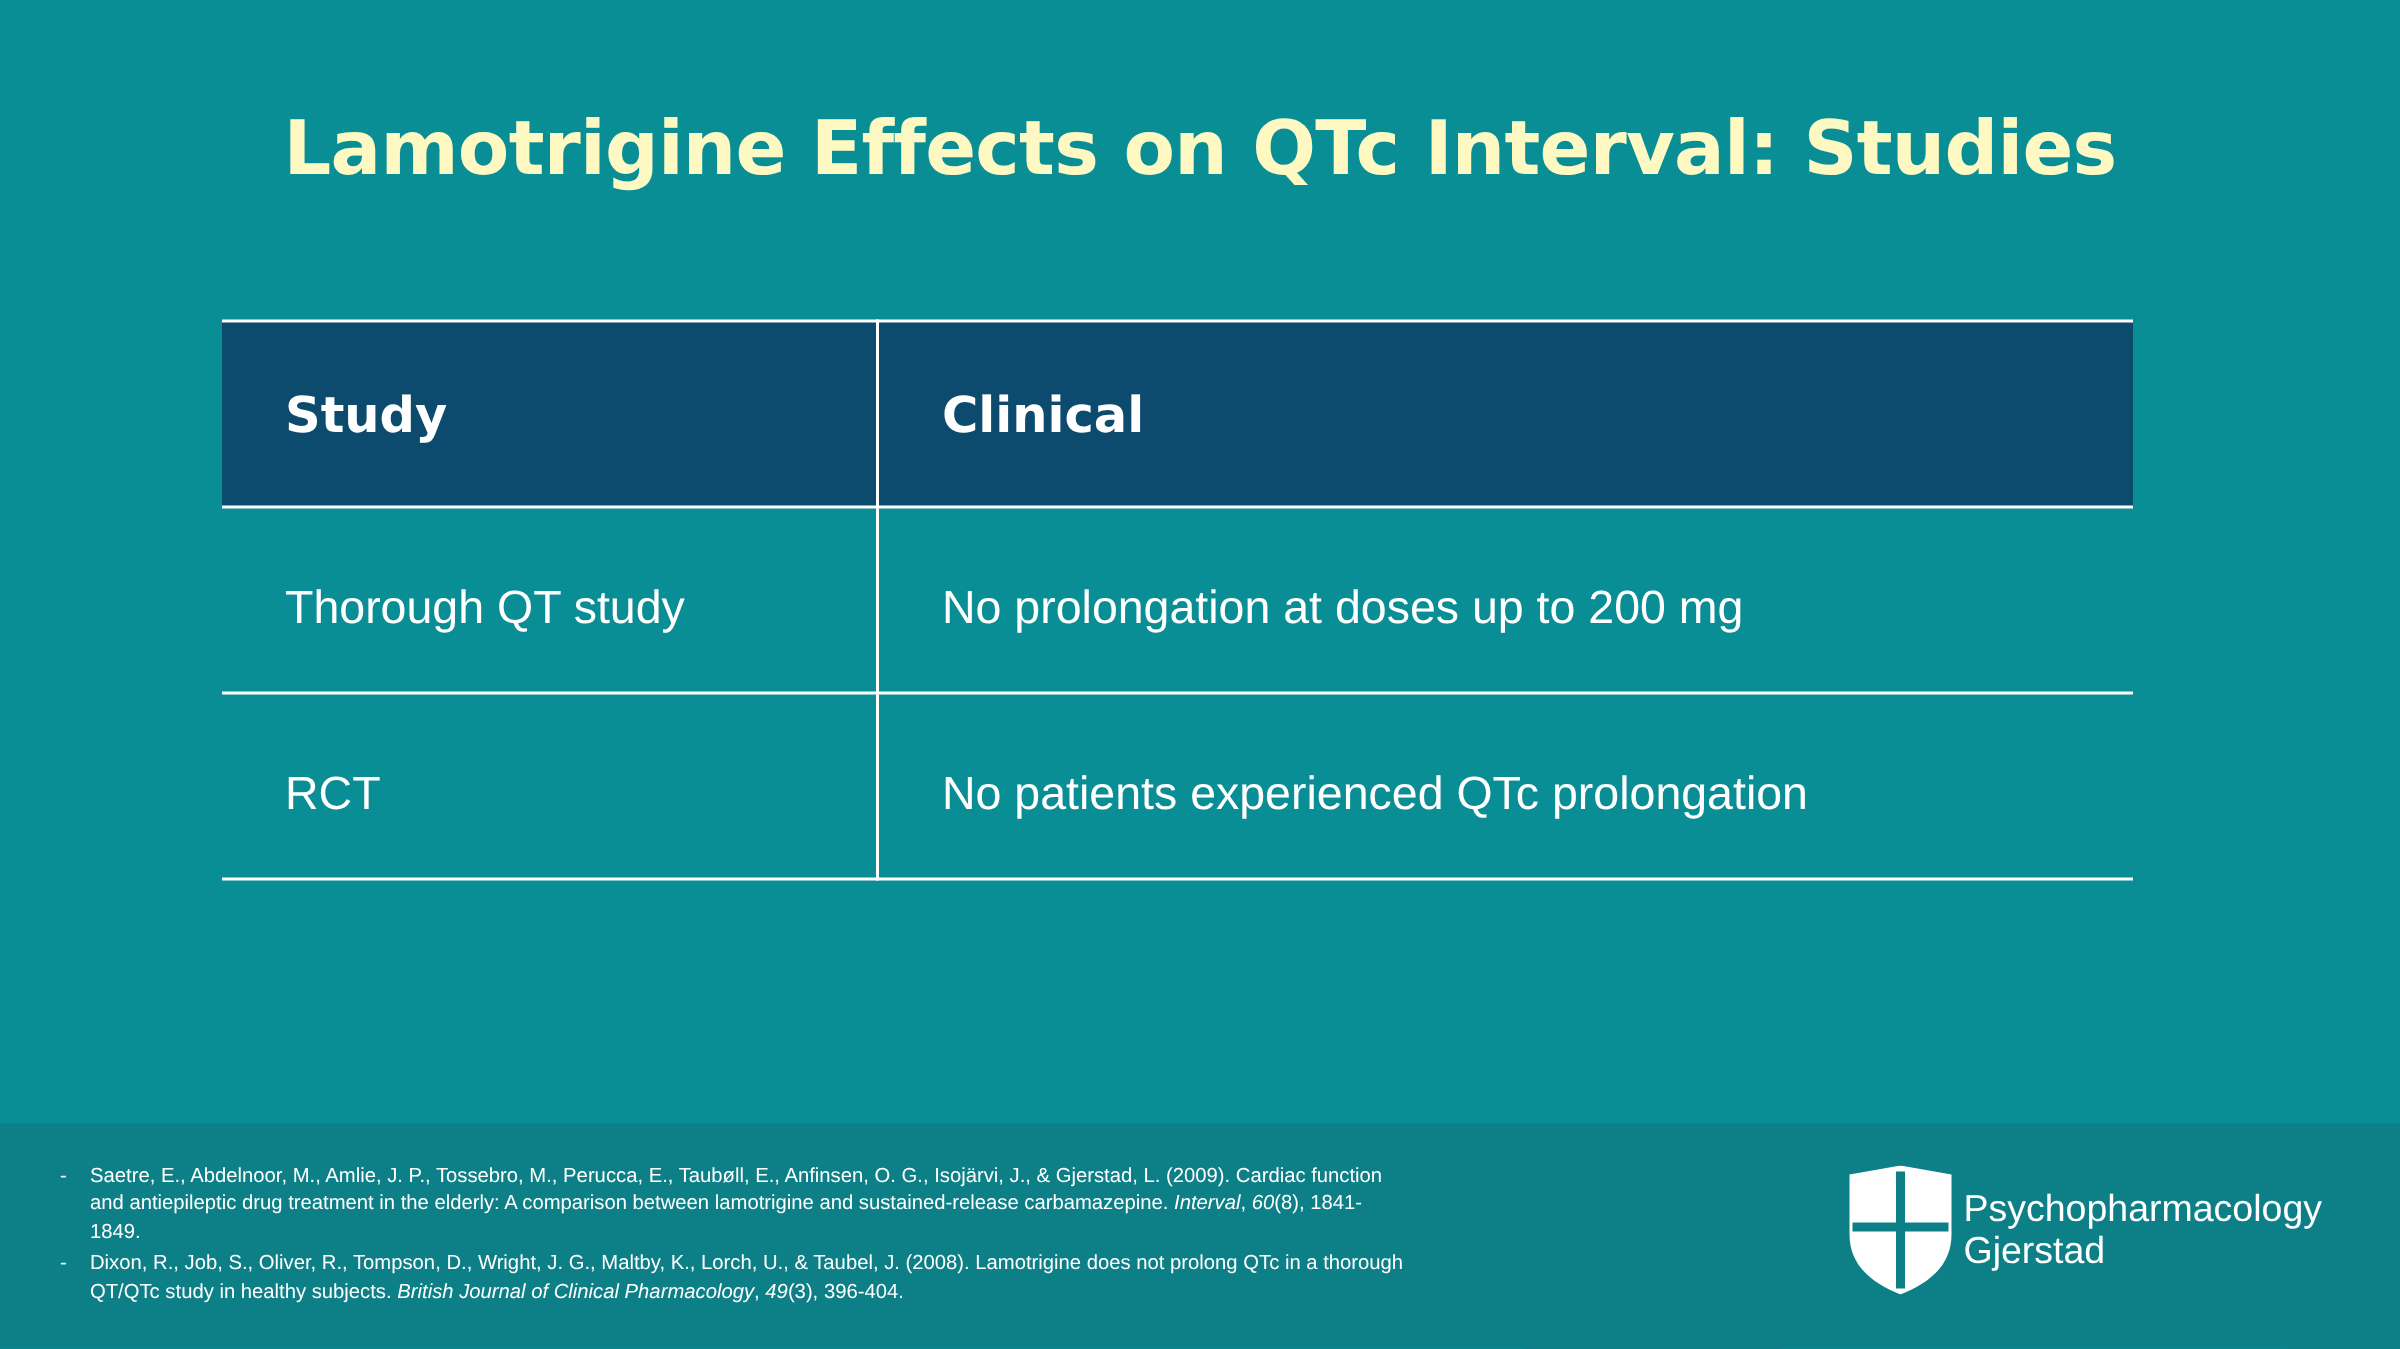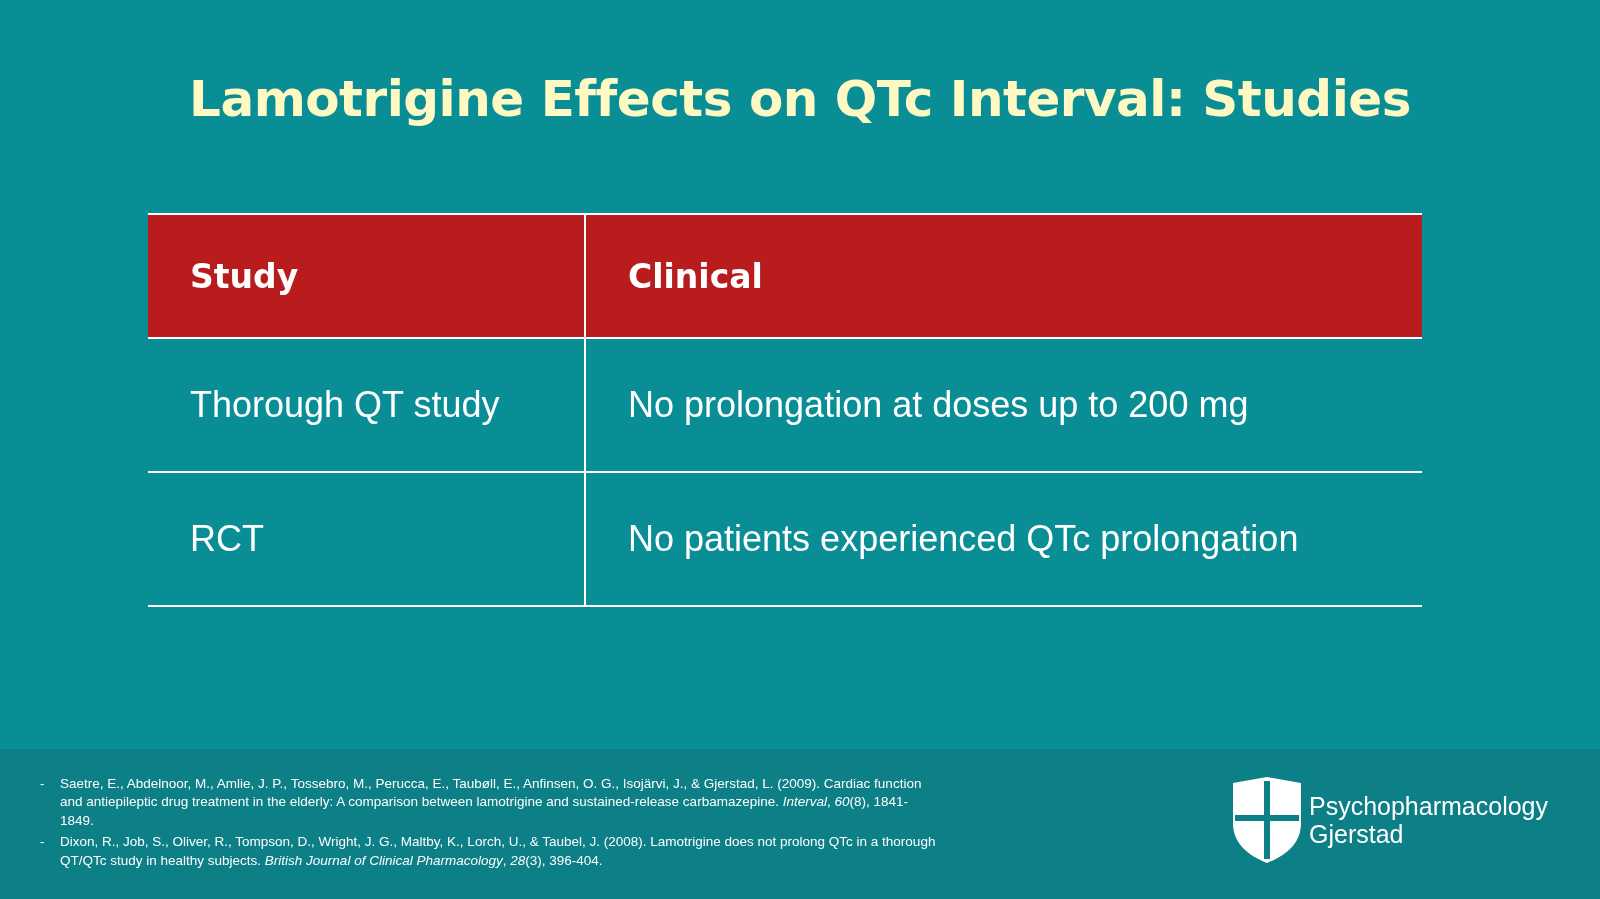--- a/index.html
+++ b/index.html
@@ -41,39 +41,39 @@
   }
   table.qtc {
     border-collapse: collapse;
     width: 100%;
     table-layout: fixed;
   }
   table.qtc col.c1 { width: 437px; }
   table.qtc col.c2 { width: 837px; }
 
   table.qtc thead th {
-    background: #b91c1c;
+    background: #0c4a6e;
     color: #ffffff;
     text-align: left;
     font-size: 33px;
     font-weight: bold;
     font-family: "DejaVu Sans", sans-serif;
     padding: 36px 0 36px 42px;
     border-top: 2px solid #ffffff;
     border-bottom: 2px solid #ffffff;
     height: 50px;
     vertical-align: middle;
   }
   table.qtc thead th.col-study { border-right: 2px solid #ffffff; }
 
   table.qtc tbody td {
     color: #ffffff;
-    font-size: 36px;
+    font-size: 31px;
     font-weight: 300;
-    padding: 40px 10px 40px 42px;
+    padding: 40px 10px 30px 42px;
     vertical-align: middle;
     border-bottom: 2px solid #ffffff;
     height: 52px;
     line-height: 1.15;
   }
   table.qtc tbody td.col-study { border-right: 2px solid #ffffff; }
 
   
   .footer {
     position: absolute;
@@ -160,21 +160,21 @@
 
     <div class="refs">
 
       <div class="ref-item">
         <span class="ref-bullet">-</span>
         <span class="ref-text"><span>Saetre, E., Abdelnoor, M., Amlie, J. P., Tossebro, M., Perucca, E., Taubøll, E., Anfinsen, O. G., Isojärvi, J., &amp; Gjerstad, L. (2009). Cardiac function and antiepileptic drug treatment in the elderly: A comparison between lamotrigine and sustained-release carbamazepine. </span><i>Interval</i><span>, </span><i>60</i><span>(8), 1841-1849.</span></span>
       </div>
 
       <div class="ref-item">
         <span class="ref-bullet">-</span>
-        <span class="ref-text"><span>Dixon, R., Job, S., Oliver, R., Tompson, D., Wright, J. G., Maltby, K., Lorch, U., &amp; Taubel, J. (2008). Lamotrigine does not prolong QTc in a thorough QT/QTc study in healthy subjects. </span><i>British Journal of Clinical Pharmacology</i><span>, </span><i>28</i><span>(3), 396-404.</span></span>
+        <span class="ref-text"><span>Dixon, R., Job, S., Oliver, R., Tompson, D., Wright, J. G., Maltby, K., Lorch, U., &amp; Taubel, J. (2008). Lamotrigine does not prolong QTc in a thorough QT/QTc study in healthy subjects. </span><i>British Journal of Clinical Pharmacology</i><span>, </span><i>49</i><span>(3), 396-404.</span></span>
       </div>
 
     </div>
 
     <div class="logo">
       <span class="logo-mark">
         <svg width="76" height="86" viewBox="0 0 76 86" xmlns="http://www.w3.org/2000/svg">
           <path d="M4 6 L38 0 L72 6 L72 46 C72 66 58 78 38 86 C18 78 4 66 4 46 Z" fill="#ffffff"></path>
           <path d="M4 6 L38 0 L72 6 L72 46 C72 66 58 78 38 86 C18 78 4 66 4 46 Z" fill="none" stroke="#0c7f87" stroke-width="0"></path>
           <g fill="#0c7f87">

